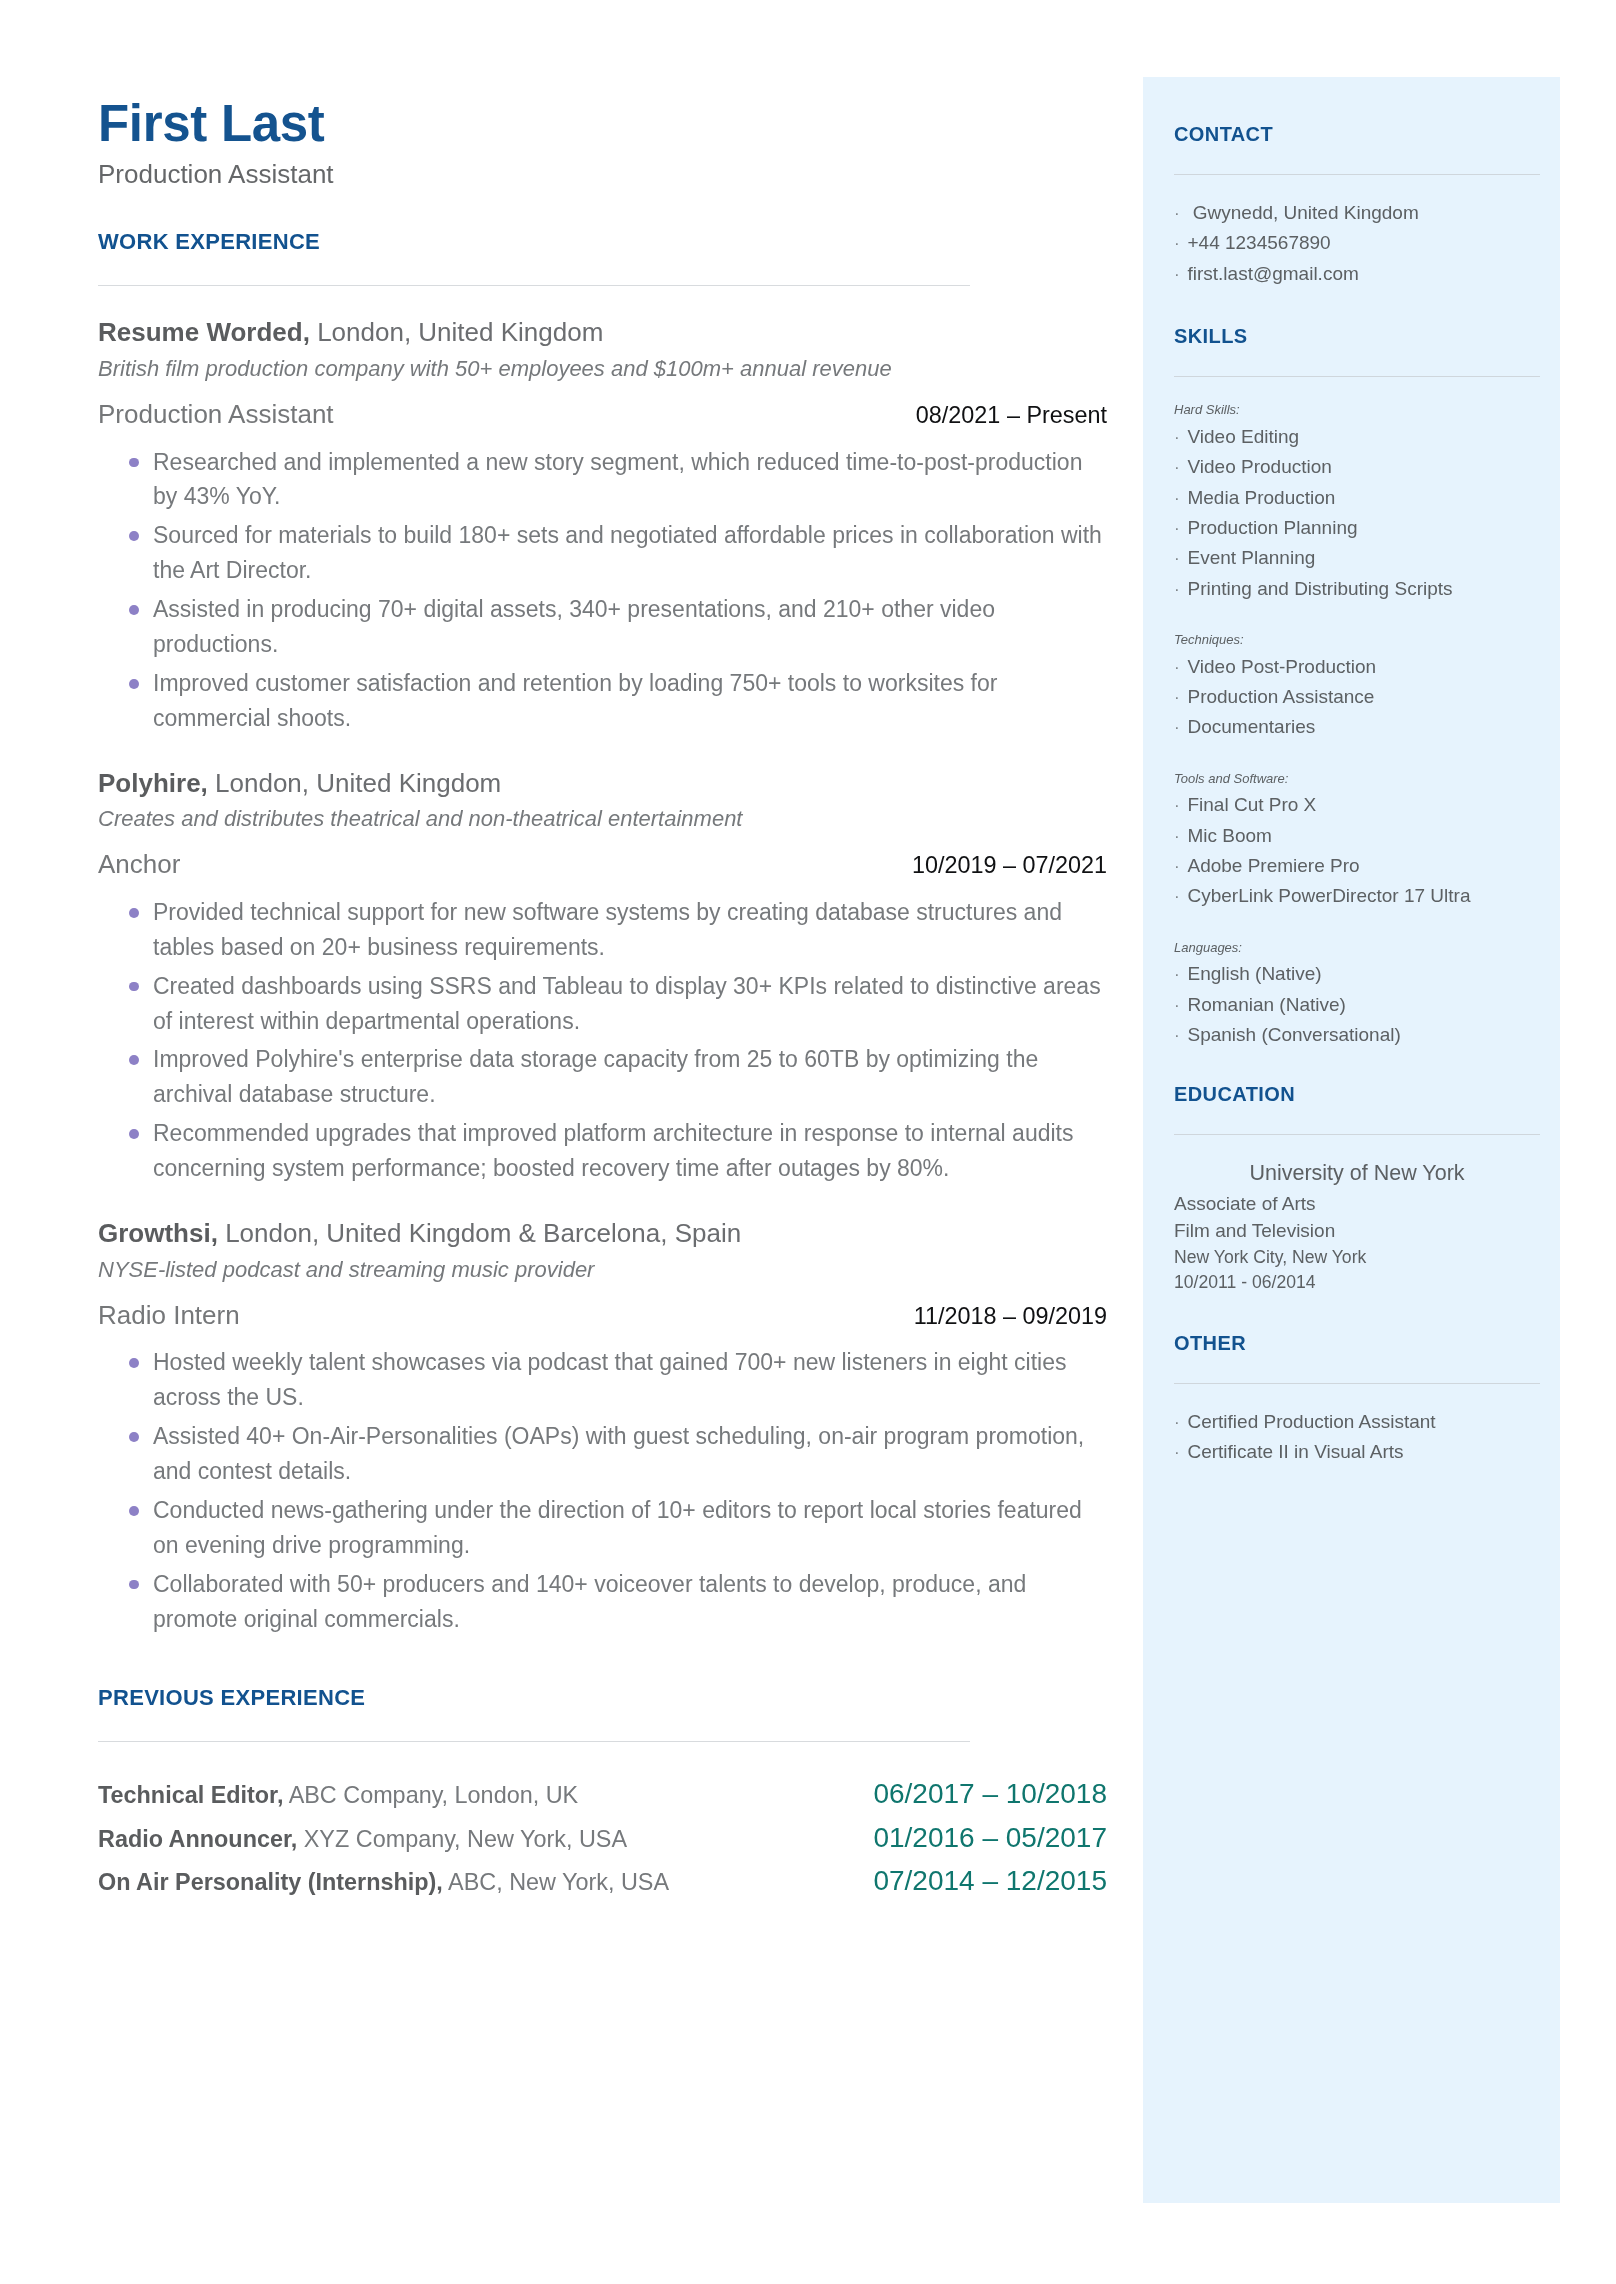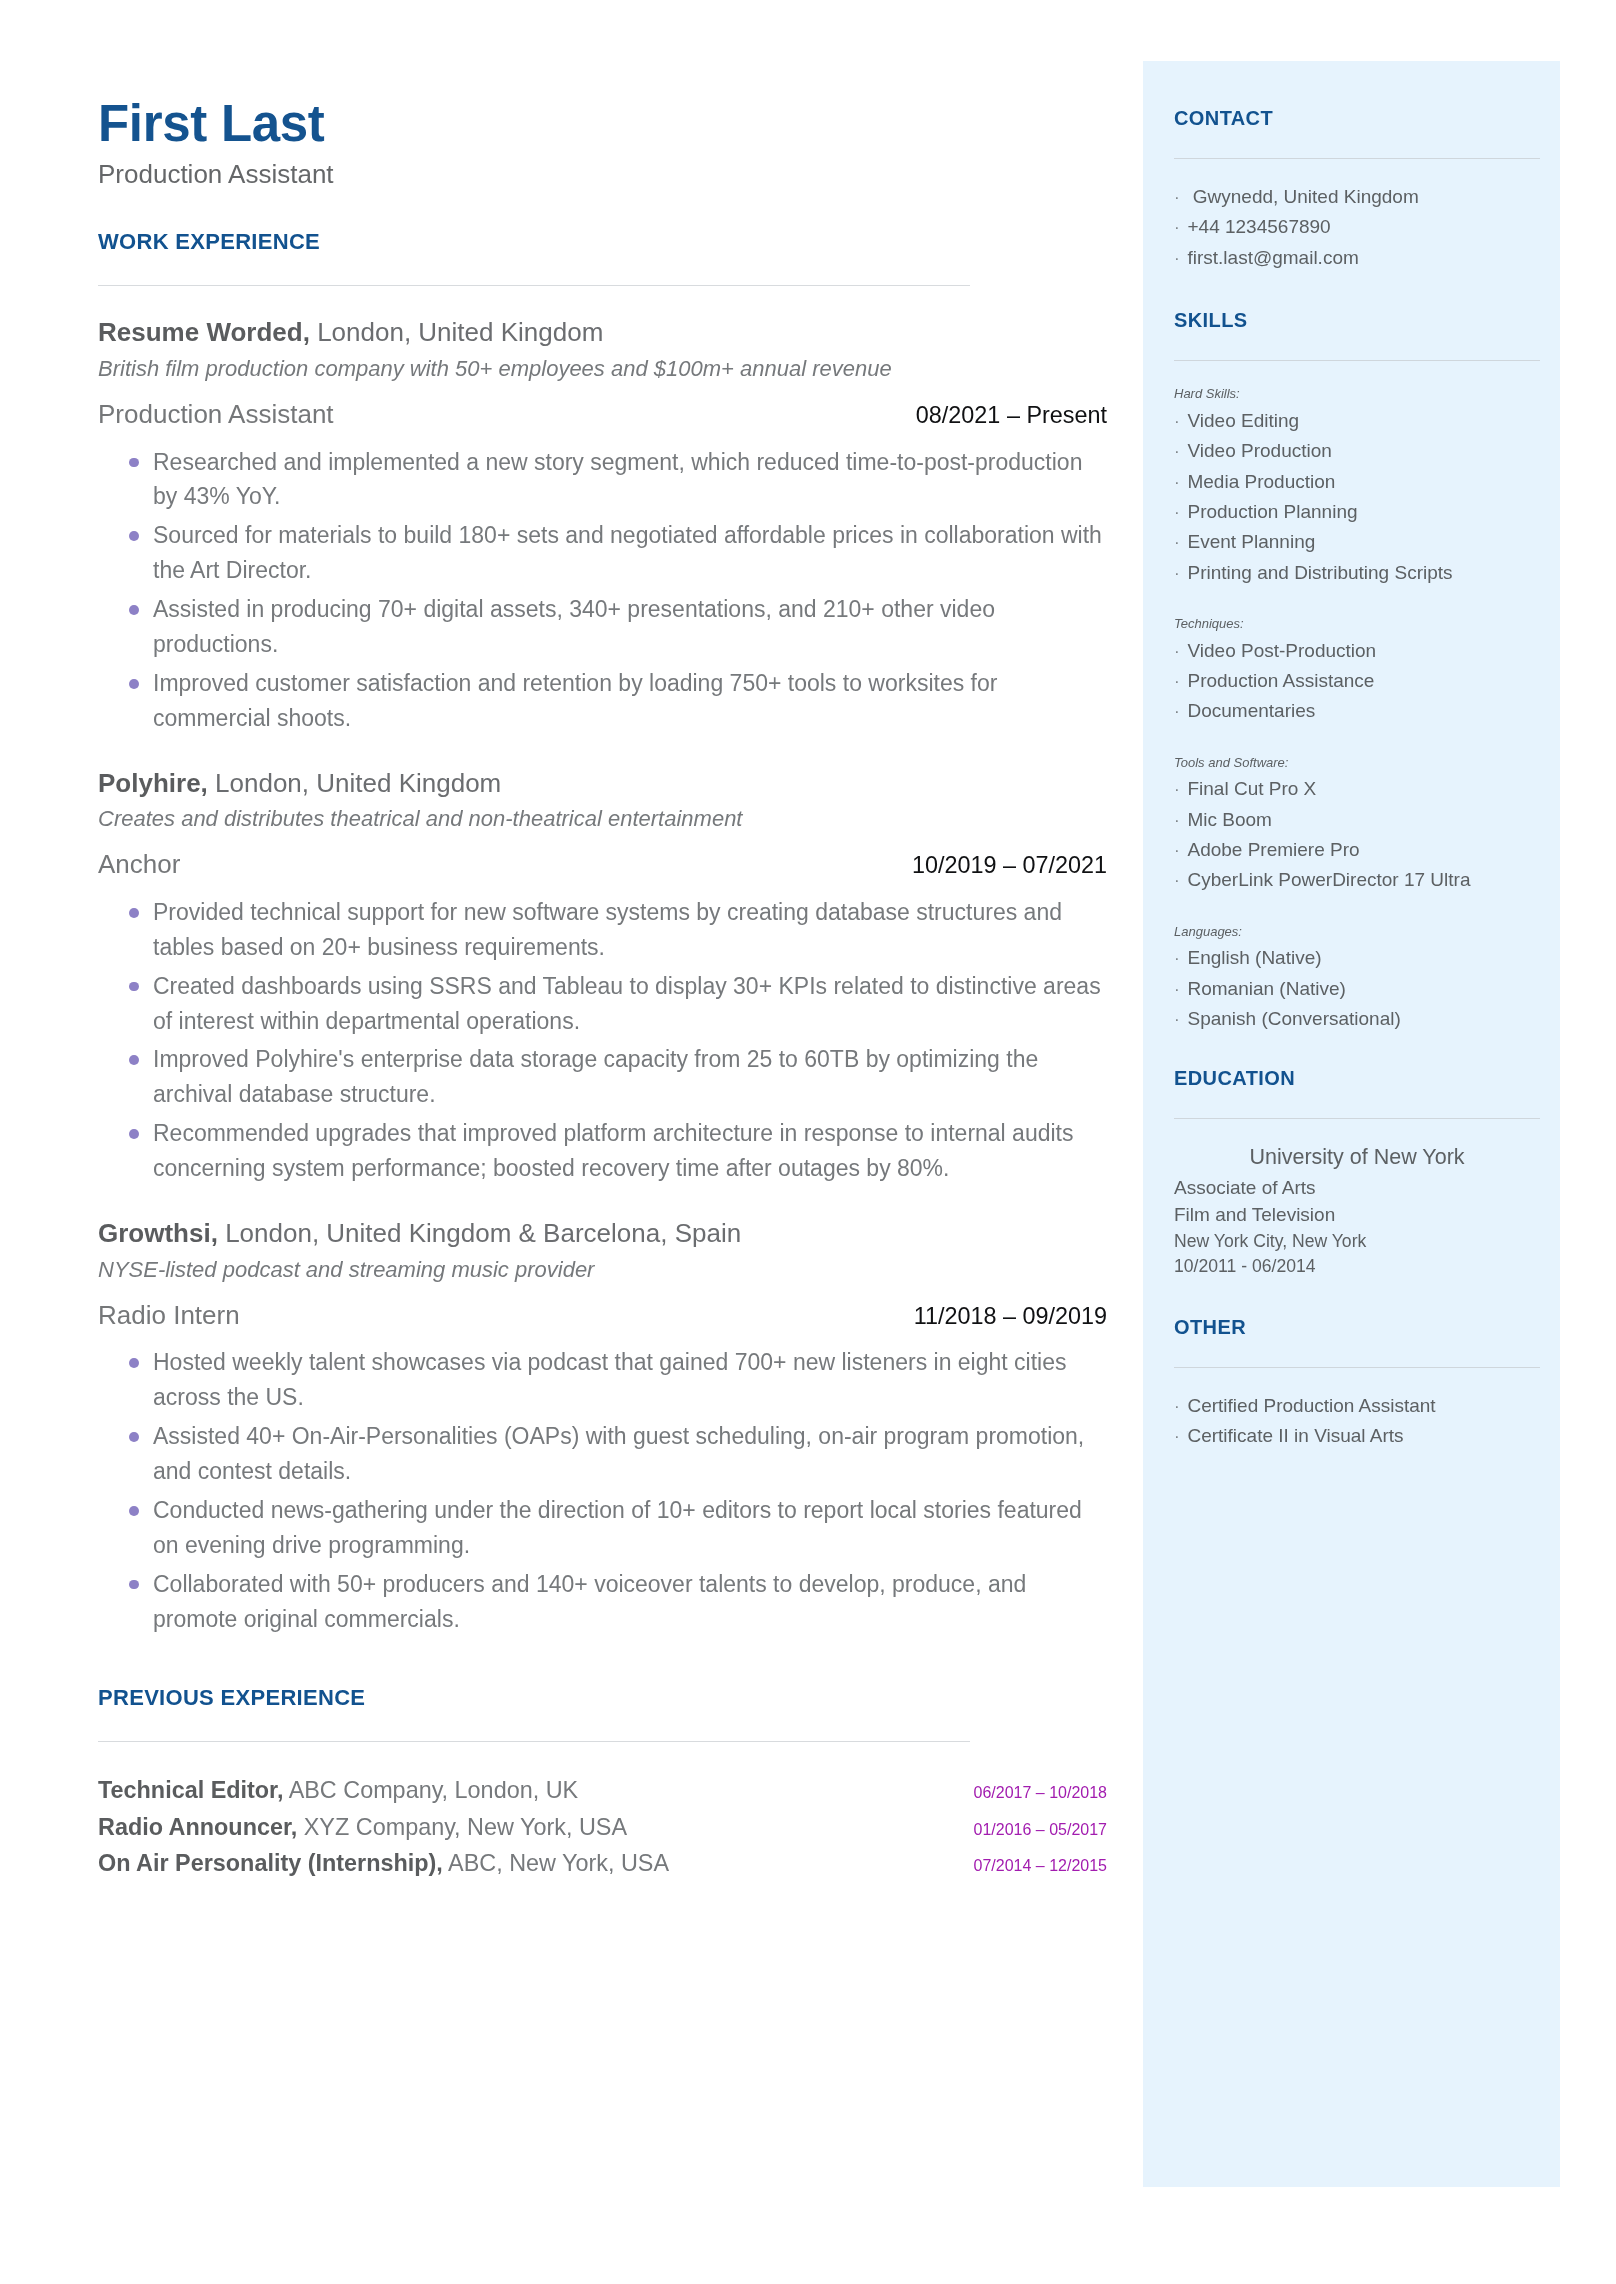--- a/index.html
+++ b/index.html
@@ -20,21 +20,21 @@
     width: 1617px;
     height: 2284px;
     overflow: hidden;
     background: #ffffff;
   }
 
   
   .sidebar {
     position: absolute;
     left: 1143px;
-    top: 61px;
+    top: 77px;
     width: 417px;
     height: 2126px;
     background: #e6f3fd;
     box-sizing: border-box;
     padding: 46px 20px 0 31px;
   }
 
   .side-heading {
     color: #12528f;
     font-family: "Liberation Sans", sans-serif;
@@ -224,22 +224,22 @@
     font-size: 23.4px;
     color: #76797c;
     line-height: 1.45;
   }
   .prev-left b {
     color: #5a5c5e;
     font-weight: bold;
   }
   .prev-date {
     font-family: "Liberation Sans Narrow", "Liberation Sans", sans-serif;
-    font-size: 16px;
-    color: #a21caf;
+    font-size: 28px;
+    color: #0f766e;
     white-space: nowrap;
     line-height: 1.45;
   }
 </style>
 </head>
 <body>
 
 <div class="page">
 
   <aside class="sidebar">

